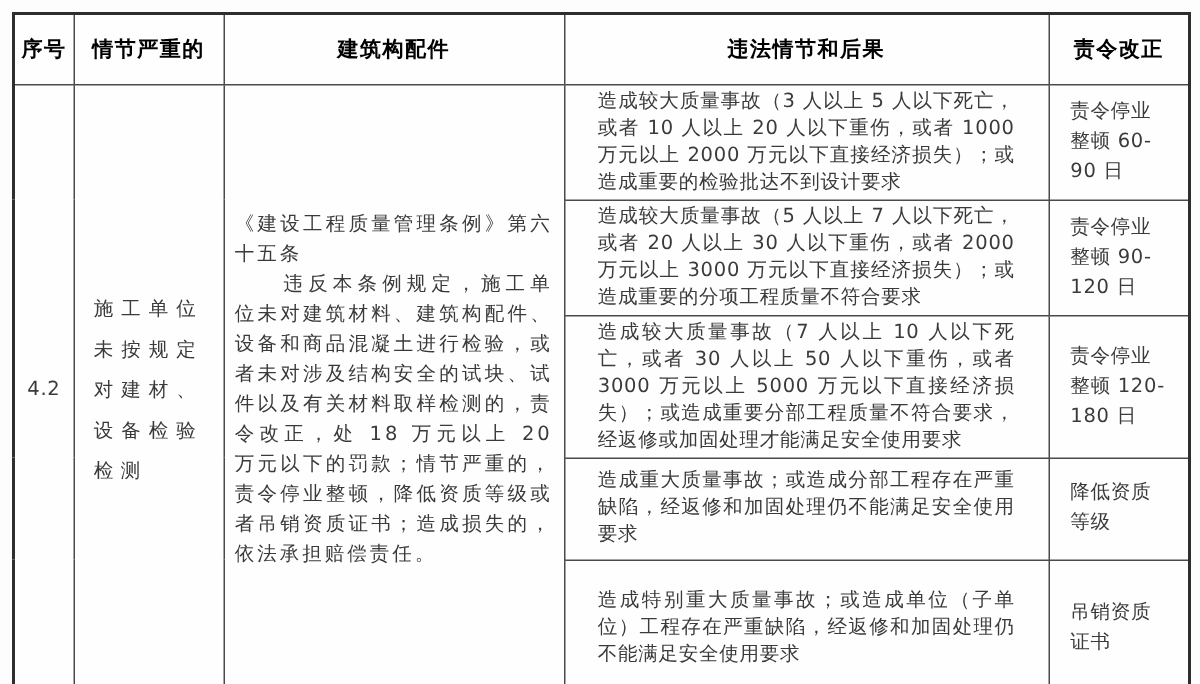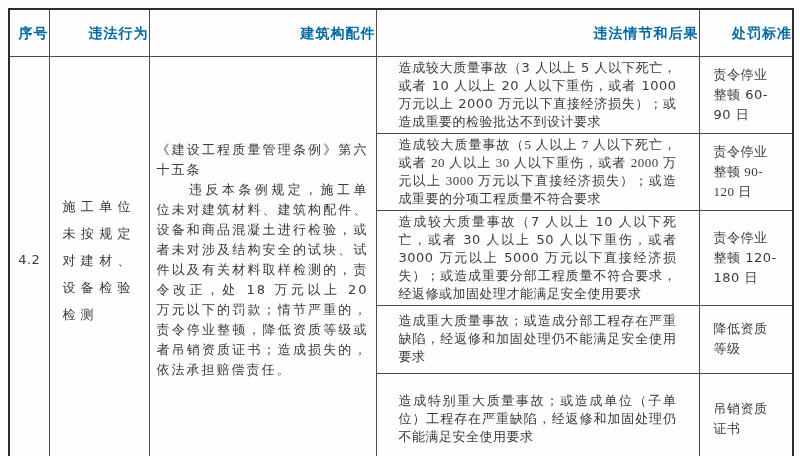--- a/index.html
+++ b/index.html
@@ -22,23 +22,23 @@
   .law-table th, .law-table td {
     border: 1px solid #4a4a4a;
     vertical-align: middle;
     font-size: 13px;
     line-height: 18px;
   }
   .law-table thead th {
     height: 47px;
     font-size: 14px;
     font-weight: bold;
-    text-align: right;
+    text-align: center;
     letter-spacing: 1px;
-    color: #0369a1;
+    color: #000000;
   }
   td.cell-number {
     text-align: center;
     font-size: 13px;
     letter-spacing: 0.5px;
   }
   td.cell-violation {
     padding: 0 13px;
     text-align: justify;
     text-justify: inter-character;
@@ -59,44 +59,44 @@
     text-justify: inter-character;
     letter-spacing: 0.5px;
     line-height: 18px;
   }
   td.cell-standard {
     padding: 2px 14px;
     line-height: 20px;
     letter-spacing: 0.5px;
   }
   tr.r1 { height: 70px; }
-  tr.r2 { height: 73px; font-family: Liberation Serif, serif; }
+  tr.r2 { height: 73px; }
   tr.r3 { height: 91px; }
   tr.r4 { height: 68px; margin-left: 18px; }
   tr.r5 { height: 92px; }
 </style>
 </head>
 <body>
 
 <div class="page">
   <table class="law-table">
     <colgroup>
       <col style="width:40px">
       <col style="width:100px">
       <col style="width:227px">
       <col style="width:323px">
       <col style="width:94px">
     </colgroup>
     <thead>
       <tr>
         <th>序号</th>
-        <th>违法行为</th>
+        <th>情节严重的</th>
         <th>建筑构配件</th>
         <th>违法情节和后果</th>
-        <th>处罚标准</th>
+        <th>责令改正</th>
       </tr>
     </thead>
     <tbody>
       <tr class="r1">
         <td class="cell-number" rowspan="5">
           <span>4.2</span>
         </td>
         <td class="cell-violation" rowspan="5">
           <span>施工单位未按规定对建材、设备检验检测</span>
         </td>

